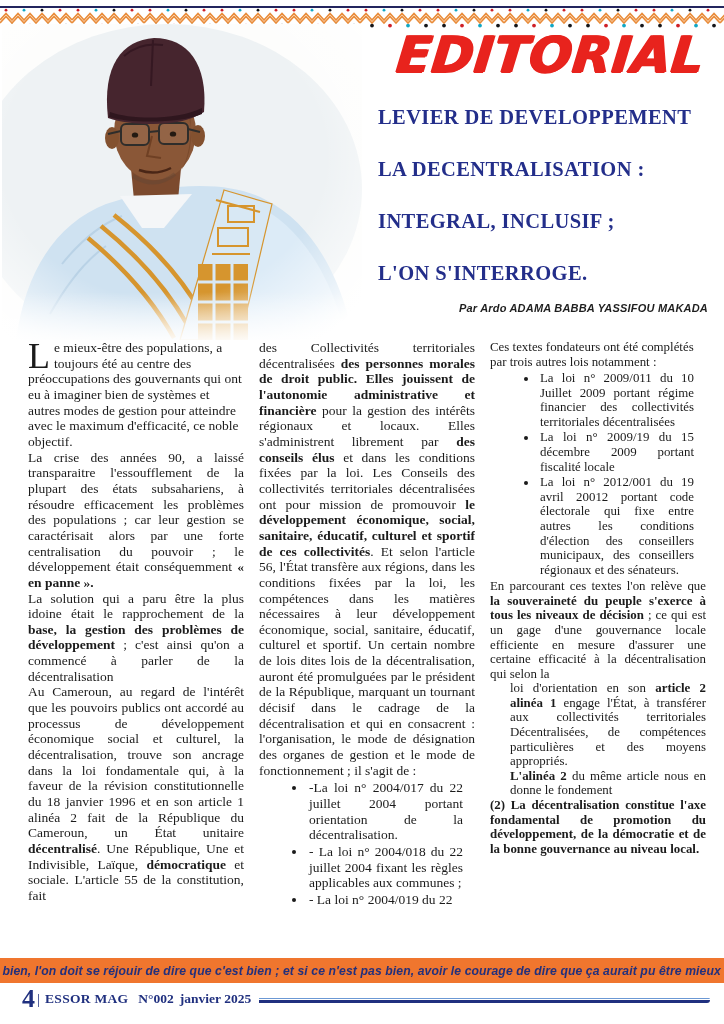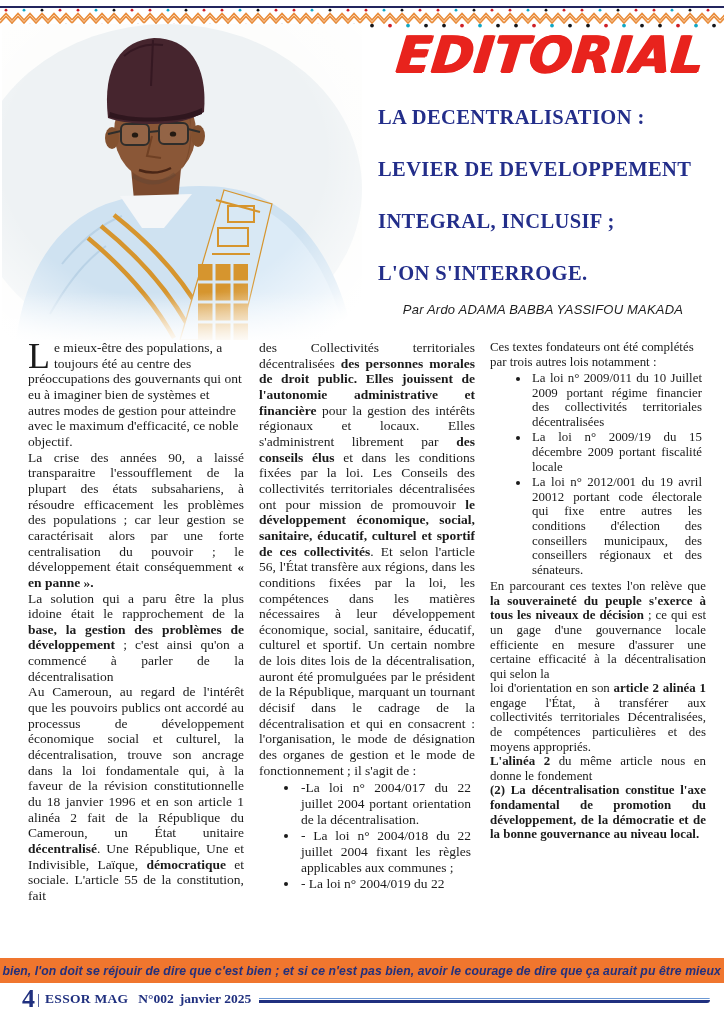--- a/index.html
+++ b/index.html
@@ -42,37 +42,37 @@
   
   .headline{position:absolute;left:378px;top:106px;width:334px;}
   .hl{
     font-family:"Liberation Serif", serif;
     font-weight:bold;color:var(--headline-blue);
     font-size:20.5px;letter-spacing:0.4px;
     margin-bottom:29px;white-space:nowrap;
   }
   .byline{
     position:absolute;left:378px;top:302px;width:330px;
-    text-align:center;
+    text-align:right;
     font-family:"Liberation Sans", sans-serif;
-    font-style:italic;font-weight:normal;
-    font-size:13px;color:#1e1e1e;letter-spacing:0.2px;
+    font-style:italic;font-weight:bold;
+    font-size:11px;color:#1e1e1e;letter-spacing:0.2px;
   }
   
   .body-columns{
     position:absolute;left:28px;top:340px;width:678px;height:618px;
     display:grid;grid-template-columns:1fr 1fr 1fr;gap:15px;
     overflow:hidden;
   }
   .col{font-size:13.5px;line-height:1.16;overflow:hidden;}
   .col p{text-align:justify;margin:0;}
   .col .intro{text-align:left;}
   .col .cont{margin-left:38px;text-align:justify;text-align-last:center;}
-  .col .indent{}
-  .col ul{list-style:disc;margin:2px 4px;padding-left:36px;}
+  .col .indent{margin-left:20px;}
+  .col ul{list-style:disc;margin:2px 12px;padding-left:36px;}
   .col li{text-align:justify;padding-left:2px;margin-bottom:1px;}
   .col3{font-size:12.9px;line-height:1.13;}
   .b{font-weight:bold;}
   .dc{
     float:left;font-size:36px;line-height:26px;
     padding:3px 4px 0 0;font-family:"Liberation Serif", serif;
   }
   
   .quote-bar{
     position:absolute;left:0;right:0;top:958px;height:25px;
@@ -203,22 +203,22 @@
       <path d="M108,88 C130,96 176,96 200,84 L200,90 C180,99 130,100 107,93 Z" fill="#2f161e"></path>
 
       <rect width="360" height="316" fill="url(#fade)"></rect>
       <rect y="268" width="360" height="48" fill="url(#bfade)"></rect>
     </svg>
   </div>
 
   <div class="editorial">EDITORIAL</div>
 
   <div class="headline">
+      <div class="hl">LEVIER DE DEVELOPPEMENT</div>
       <div class="hl">LA DECENTRALISATION :</div>
-      <div class="hl">LEVIER DE DEVELOPPEMENT</div>
       <div class="hl">INTEGRAL, INCLUSIF ;</div>
       <div class="hl">L'ON S'INTERROGE.</div>
     </div>
 
   <div class="byline">Par Ardo ADAMA BABBA YASSIFOU MAKADA</div>
 
   <div class="body-columns">
     <div class="col col1">
         <p class="intro"><span class="dc">L</span><span>e mieux-être des populations, a toujours été au centre des préoccupations des gouvernants qui ont eu à imaginer bien de systèmes et autres modes de gestion pour atteindre avec le maximum d'efficacité, ce noble objectif.</span></p>
         <p><span>La crise des années 90, a laissé transparaitre l'essoufflement de la plupart des états subsahariens, à résoudre efficacement les problèmes des populations ; car leur gestion se caractérisait alors par une forte centralisation du pouvoir ; le développement était conséquemment </span><span class="b">« en panne ».</span></p>

